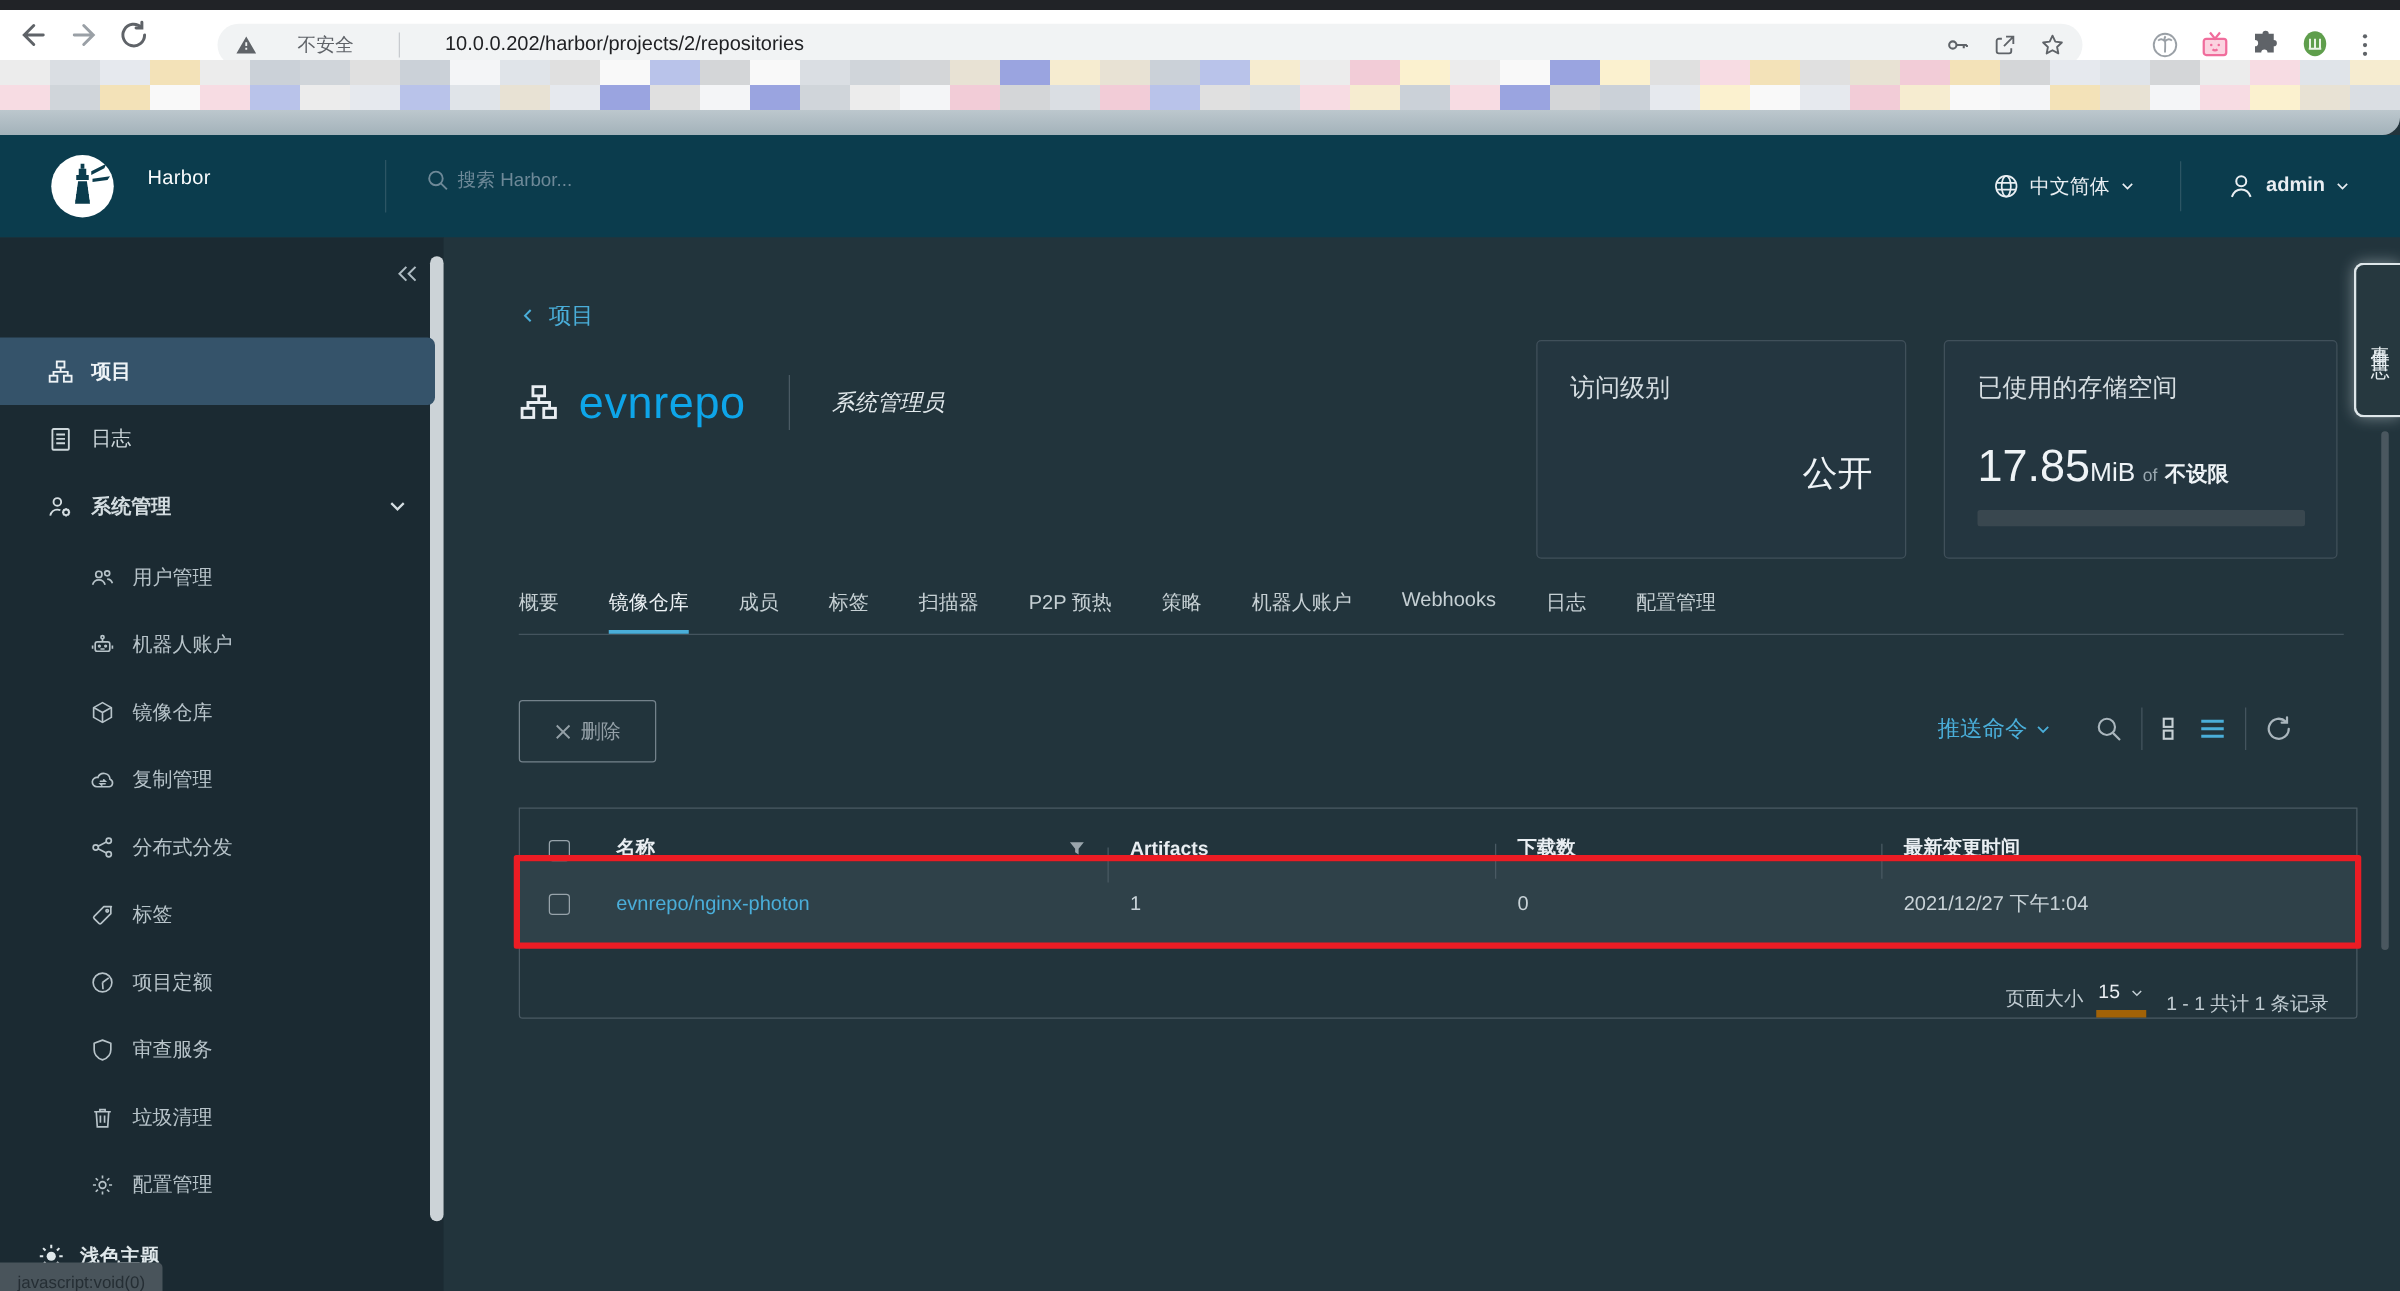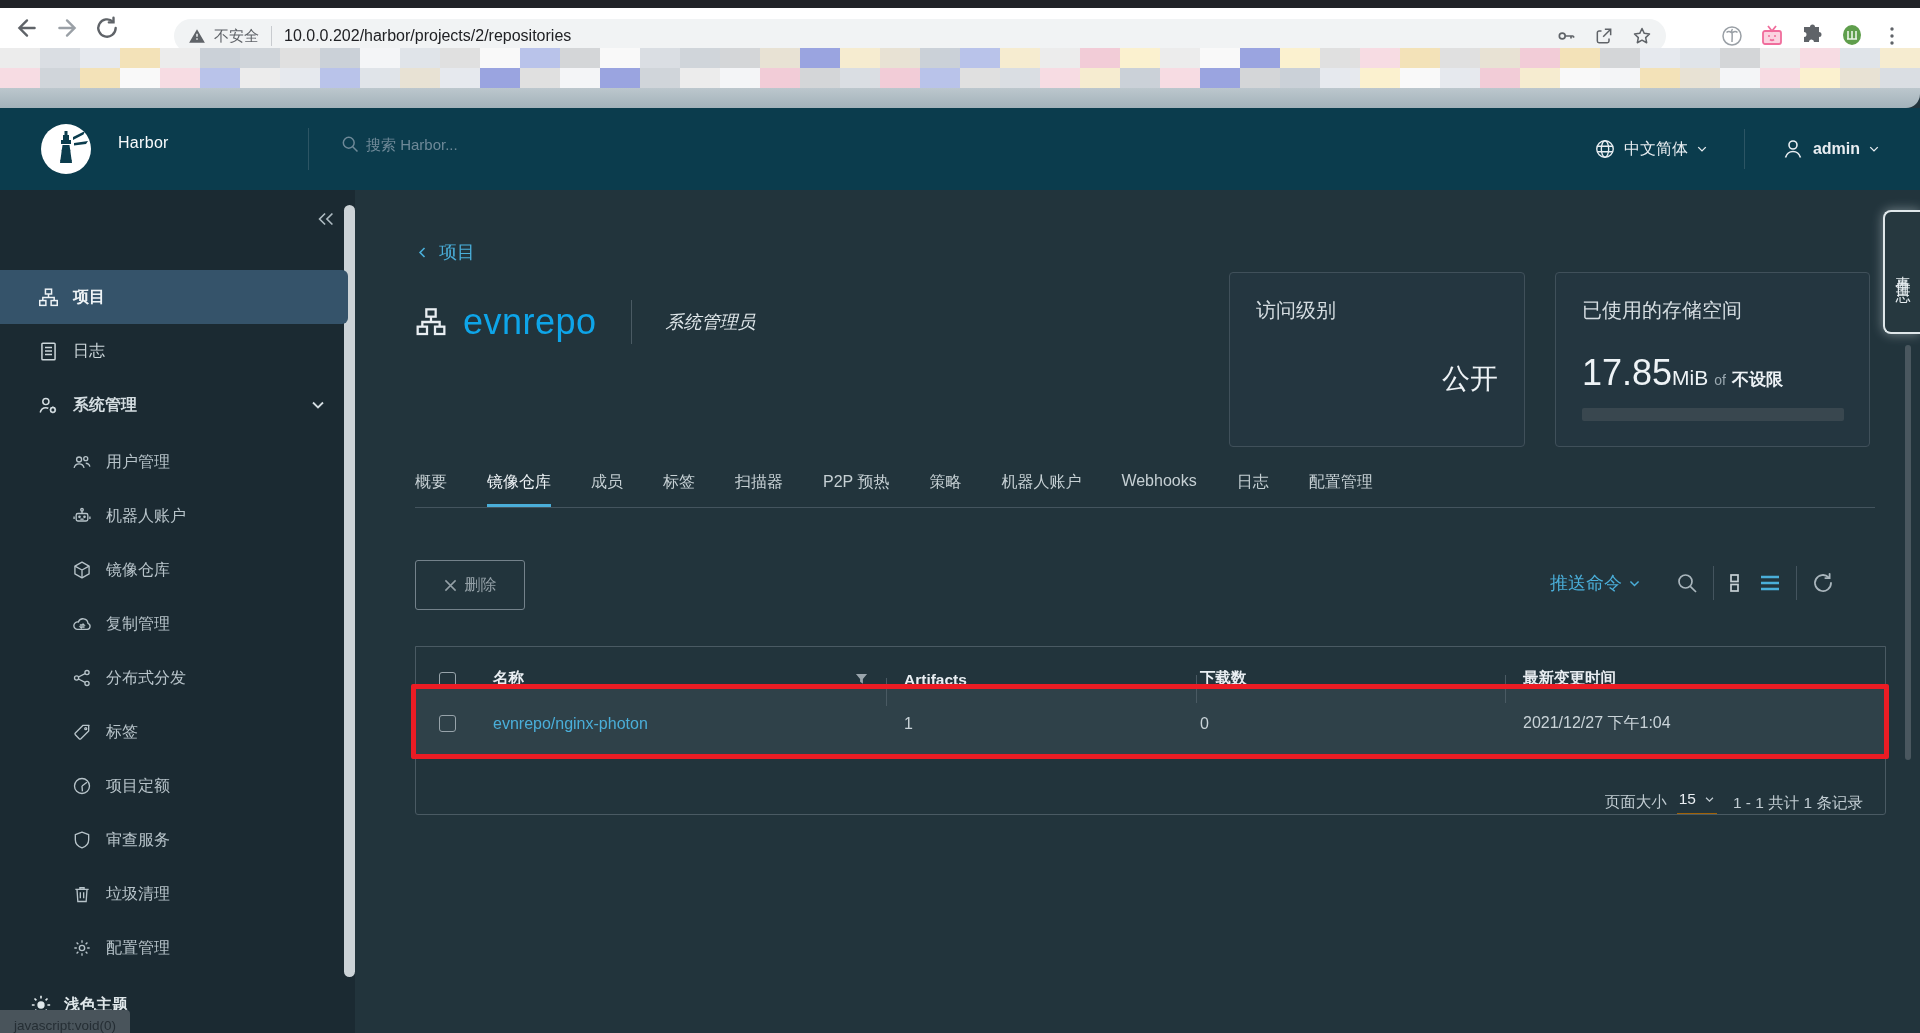--- a/index.html
+++ b/index.html
@@ -4,21 +4,21 @@
 <style>
   * { margin:0; padding:0; box-sizing:border-box; }
   html,body { width:1920px; height:1033px; overflow:hidden; }
   body { font-family:"Liberation Sans","DejaVu Sans",sans-serif; background:#22343c; }
   .stage { position:relative; width:1920px; height:1033px; overflow:hidden; }
 
   
   .win-strip { position:absolute; top:0; left:0; width:1920px; height:8px; background:#212327; }
   .browser-toolbar { position:absolute; top:8px; left:0; width:1920px; height:40px; background:#ffffff; display:flex; align-items:center; }
   .nav-ic { width:26px; height:26px; color:#5f6368; margin-left:14px; flex:0 0 auto; display:flex; align-items:center; justify-content:center; cursor:pointer; }
-  .omnibox { position:absolute; left:174px; top:11px; width:1492px; height:34px; background:#f1f3f4; border-radius:17px; display:flex; align-items:center; padding:0 14px; }
+  .omnibox { position:absolute; left:174px; top:11px; width:1492px; height:34px; background:#f1f3f4; border-radius:17px; display:flex; align-items:center; padding:0 14px;gap:24px; }
   .omni-warning { width:18px; height:18px; color:#5f6368; margin-right:8px; }
   .omni-sec { color:#5f6368; font-size:15px; margin-right:12px; white-space:nowrap; }
   .omni-div { width:1px; height:20px; background:#c8cbcf; margin-right:12px; }
   .omni-url { color:#202124; font-size:16px; white-space:nowrap; flex:1; }
   .omni-right { display:flex; align-items:center; gap:18px; color:#5f6368; }
   .omni-right svg { width:20px; height:20px; }
   .ext-row { position:absolute; right:16px; top:8px; height:40px; display:flex; align-items:center; gap:16px; }
   .ext { width:24px; height:24px; display:flex; align-items:center; justify-content:center; cursor:pointer; }
   .bookmarks { position:absolute; top:48px; left:0; width:1920px; height:40px; background:#e9e9e9; display:flex; flex-wrap:wrap; }
   .mblock { width:40px; height:20px; }
@@ -93,30 +93,30 @@
   .view-toggle { display:flex; align-items:center; gap:6px; }
   .ic-grid { color:#c6d0d4; } .ic-list { color:#4aaed9; }
   .ic-search-t { margin-left:34px; }
 
   .datagrid { position:absolute; left:60px; top:456px; width:1471px; height:169px; border:1px solid #4a5a63; border-radius:0 0 3px 3px; }
   .dg-header { display:flex; height:42px; align-items:flex-end; font-weight:bold; color:#e9eef2; font-size:15.5px; }
   .dg-row { display:flex; height:69px; align-items:center; background:#2f4149; font-size:16px; color:#c9d3d8; }
   .c0 { width:63px; display:flex; justify-content:center; }
   .c1 { width:407px; position:relative; padding-left:14px; }
   .c2 { width:310px; padding-left:18px; position:relative; }
-  .c3 { width:309px; padding-left:4px; position:relative; }
+  .c3 { width:309px; padding-left:18px; position:relative; }
   .c4 { flex:1; padding-left:18px; position:relative; }
   .dg-header .c2::before, .dg-header .c3::before, .dg-header .c4::before {
     content:''; position:absolute; left:0; top:7px; height:28px; width:1px; background:#4a5a63; }
   .checkbox { width:17px; height:17px; border:1px solid #97a3aa; border-radius:3px; background:transparent; cursor:pointer; }
   .funnel { position:absolute; right:18px; top:50%; transform:translateY(-50%); width:13px; height:13px; color:#9aa5ac; cursor:pointer; }
   .repo-link { color:#4aaed9; cursor:pointer; text-decoration:none; }
   .dg-footer { display:flex; height:56px; align-items:flex-end; justify-content:flex-end; gap:16px; padding-right:22px; color:#c2cdd3; font-size:15.5px; }
   .psize { display:flex; align-items:center; gap:10px; }
-  .psize-sel { display:flex; align-items:center; gap:8px; border-bottom:1px solid #a16207; padding:0 2px 5px; color:#e9eef2; cursor:pointer; }
+  .psize-sel { display:flex; align-items:center; gap:8px; border-bottom:6px solid #a16207; padding:0 2px 5px; color:#e9eef2; cursor:pointer; }
   .psize-sel .chev { width:11px; height:11px; color:#c2cdd3; }
   .red-box { position:absolute; left:56px; top:494px; width:1478px; height:75px; border:5px solid #ec1c24; border-radius:2px; pointer-events:none; z-index:5; }
 
   .content-scrollbar { position:absolute; right:9px; top:155px; width:6px; height:415px; background:#4a575f; border-radius:3px; }
 
   .side-tab { position:absolute; right:0; top:210px; width:37px; height:124px; background:#26383f; border:2px solid #dfe7ea; border-right:none; border-radius:8px 0 0 8px; box-shadow:0 0 12px rgba(225,236,240,.45); display:flex; align-items:center; justify-content:center; z-index:6; cursor:pointer; }
   .side-tab span { writing-mode:vertical-rl; text-orientation:upright; direction:rtl; color:#e6edf0; font-size:15px; letter-spacing:4px; }
 
   .status-bubble { position:absolute; left:0; top:1010px; height:30px; background:#49545b; border-radius:0 4px 0 0; color:#252e34; font-size:13.5px; display:flex; align-items:center; padding:0 14px; z-index:7; }
 

